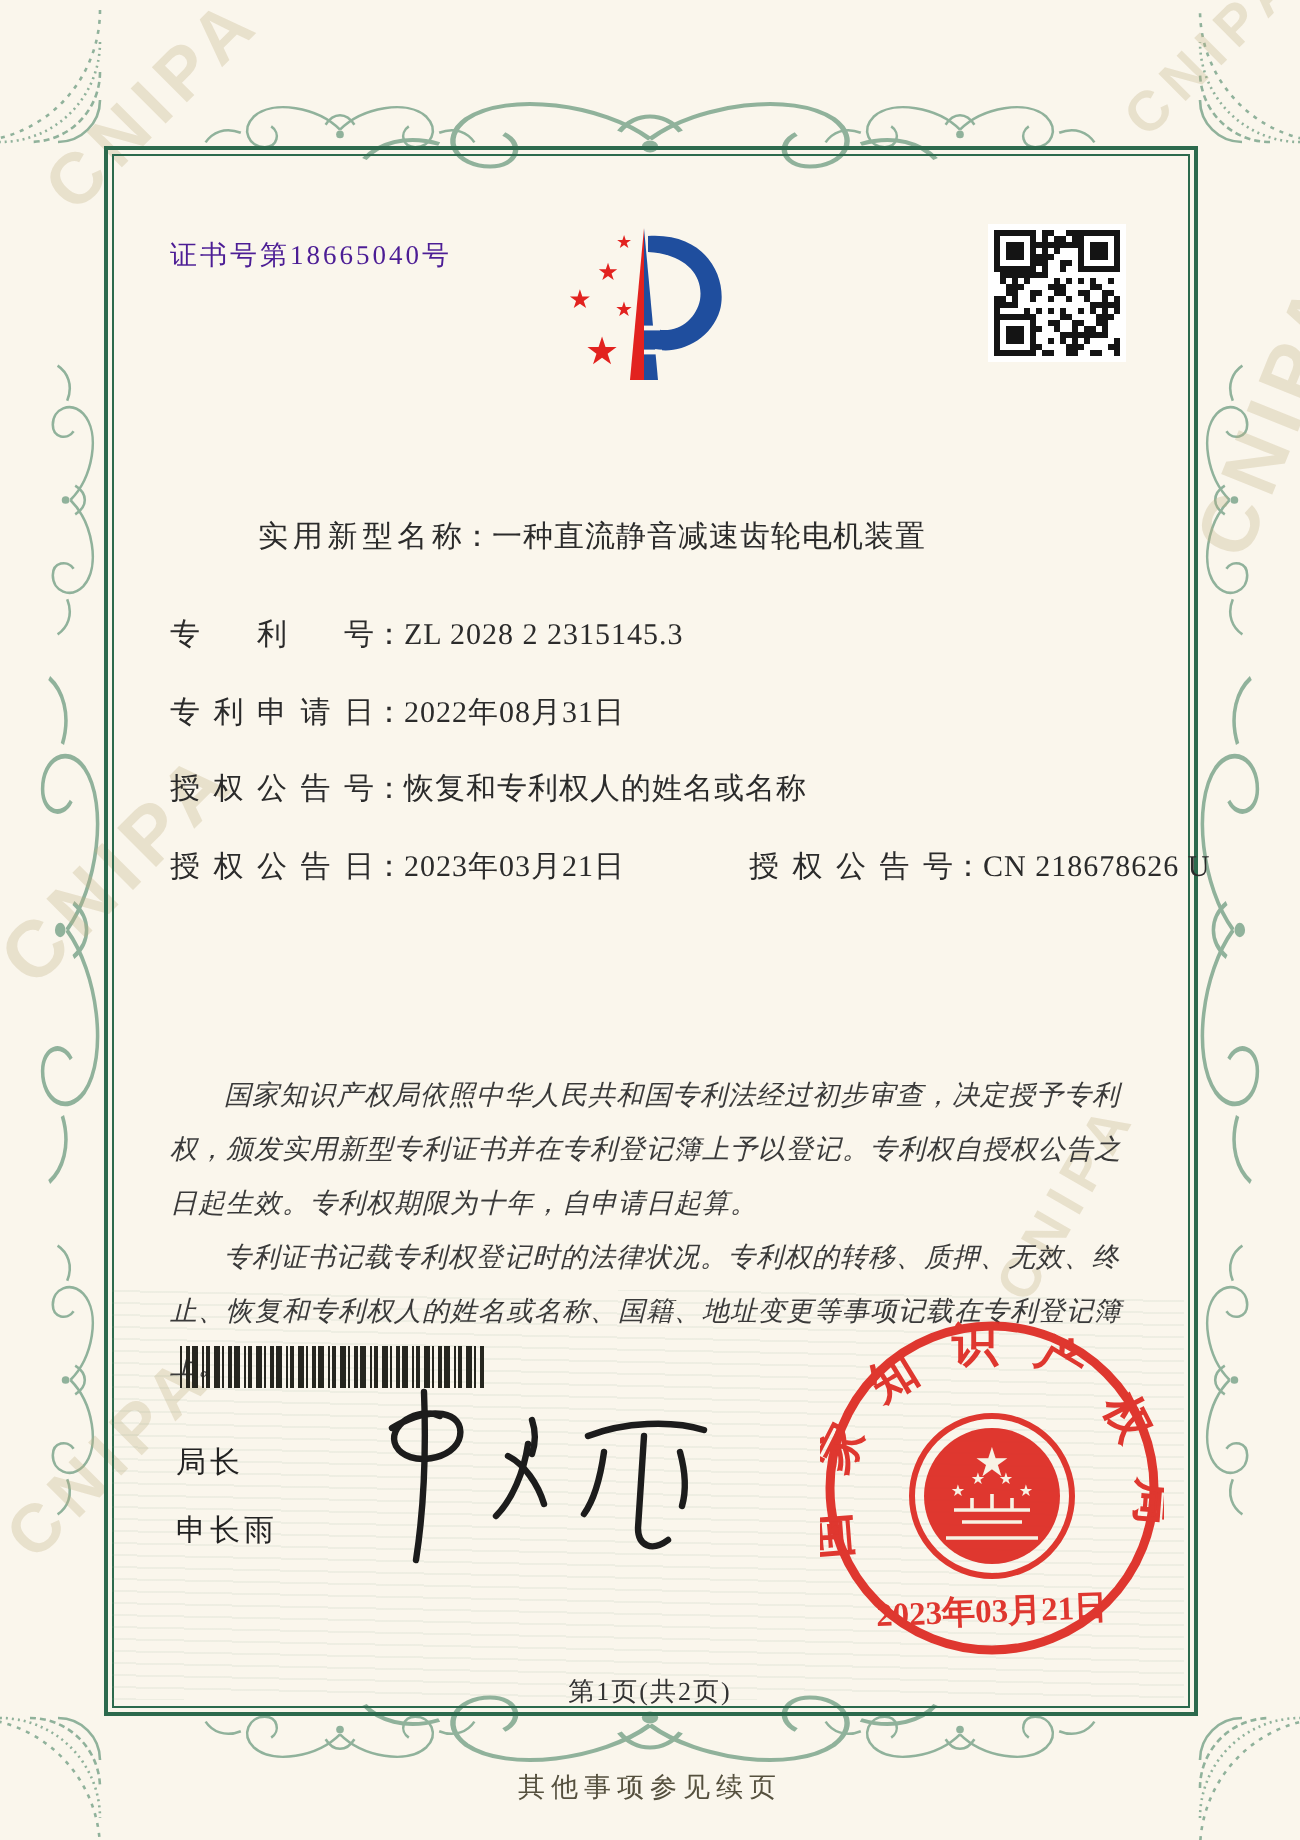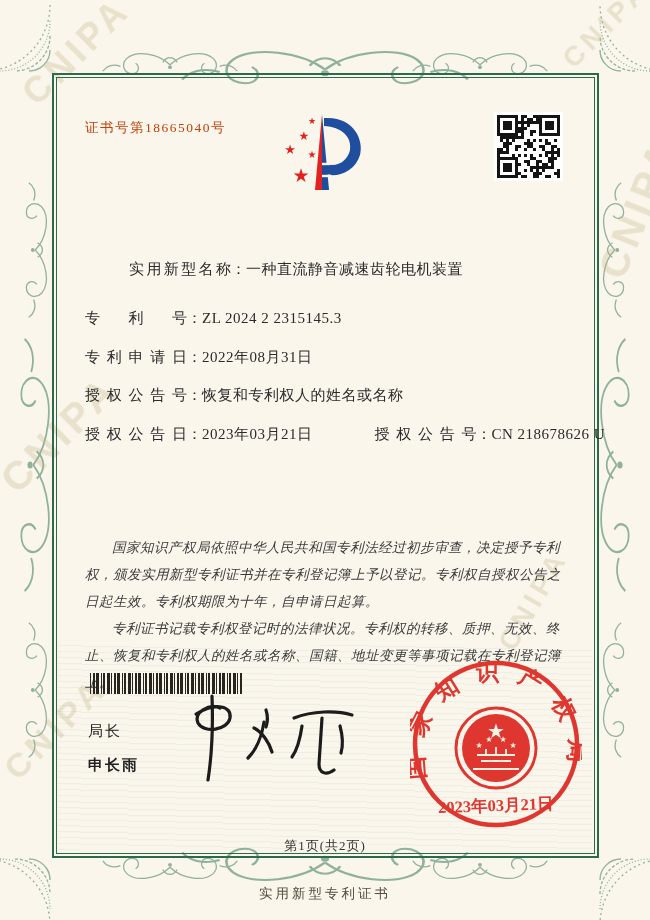--- a/index.html
+++ b/index.html
@@ -25,21 +25,21 @@
   .frame::after{
     content:"";position:absolute;left:2px;top:2px;right:2px;bottom:2px;
     border:1px solid #2c6a4d;
   }
   .waves{
     position:absolute;left:56px;top:645px;width:536px;height:205px;z-index:2;
     background:repeating-linear-gradient(1.2deg, rgba(140,165,140,0.10) 0 1px, transparent 1px 6px);
   }
   .content{position:absolute;left:0;top:0;width:650px;height:920px;z-index:3;}
   
-  .cert-no{position:absolute;left:85px;top:119px;font-size:13.5px;letter-spacing:1.5px;color:#c2410c;}
+  .cert-no{position:absolute;left:85px;top:119px;font-size:13.5px;letter-spacing:1.5px;color:#4c1d95;}
   .logo{position:absolute;left:268px;top:102px;width:118px;height:95px;}
   .qr{
     position:absolute;left:494px;top:112px;width:69px;height:69px;background:#fff;
     display:grid;grid-template-columns:repeat(21,3px);grid-auto-rows:3px;padding:3px;box-sizing:border-box;
   }
   .qr i{display:block;width:3px;height:3px;}
   .qr i.on{background:#141414;}
   .title{
     position:absolute;left:0;top:197px;width:650px;text-align:center;
     font-size:31px;font-weight:bold;letter-spacing:7px;color:#1c1c1c;
@@ -60,21 +60,21 @@
   .paras p{margin:0;text-indent:2em;letter-spacing:0.5px;}
   
   .barcode{position:absolute;left:90px;top:673px;width:175px;height:21px;font-size:0;}
   .barcode i{display:inline-block;height:100%;background:#26261f;}
   
   .signer{
     position:absolute;left:88px;top:722px;
     font-family:"Liberation Sans","DejaVu Sans",sans-serif;
     font-size:15px;color:#222;letter-spacing:2px;
   }
-  .signer .name{margin-top:15px;font-weight:bold;}
+  .signer .name{margin-top:15px;}
   .sig{position:absolute;left:182px;top:688px;}
   
   .seal{position:absolute;left:410px;top:658px;width:172px;height:172px;opacity:0.94;}
   
   .pagenum{position:absolute;left:0;top:837px;width:650px;text-align:center;font-size:13px;color:#333;letter-spacing:1px;}
   .note{position:absolute;left:0;top:885px;width:650px;text-align:center;font-size:13.5px;color:#55503e;letter-spacing:3px;}
 </style>
 </head>
 <body>
 
@@ -590,21 +590,21 @@
         <i></i>
         <i class="on"></i>
       </div>
 
 
     <div class="fields">
       <div class="frow gap">
         <span class="flabel">实用新型名称</span><span class="fcolon">：</span><span class="fvalue">一种直流静音减速齿轮电机装置</span>
       </div>
       <div class="frow">
-        <span class="flabel">专利号</span><span class="fcolon">：</span><span class="fvalue">ZL 2024 2 2315145.3</span>
+        <span class="flabel">专利号</span><span class="fcolon">：</span><span class="fvalue">ZL 2028 2 2315145.3</span>
       </div>
       <div class="frow">
         <span class="flabel">专利申请日</span><span class="fcolon">：</span><span class="fvalue">2022年08月31日</span>
       </div>
       <div class="frow">
         <span class="flabel">授权公告号</span><span class="fcolon">：</span><span class="fvalue">恢复和专利权人的姓名或名称</span>
       </div>
       <div class="frow">
         <span class="flabel">授权公告日</span><span class="fcolon">：</span><span class="fvalue">2023年03月21日</span><span class="pair2"><span class="flabel">授权公告号</span><span class="fcolon">：</span><span class="fvalue">CN 218678626 U</span></span>
       </div>
@@ -654,16 +654,16 @@
         </g>
         <g stroke="#f8f2e4" stroke-width="1.8" fill="none">
           <path d="M-19,7 H19 M-15,13 H15 M-23,21 H23"></path>
           <path d="M-10,7 V1 M10,7 V1 M0,7 V-1"></path>
         </g>
       </g>
       <text x="86" y="153" text-anchor="middle" font-size="16.5" font-weight="bold" fill="#dd2b24" transform="rotate(-2 86 153)" font-family="Liberation Serif, DejaVu Serif, serif">2023年03月21日</text>
     </svg>
 
     <div class="pagenum">第1页(共2页)</div>
-    <div class="note">实用新型专利证书</div>
+    <div class="note">其他事项参见续页</div>
 
   </div>
 </div>
 
 </body></html>

